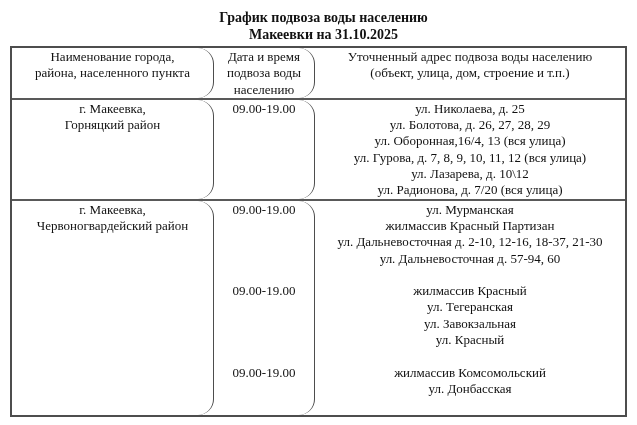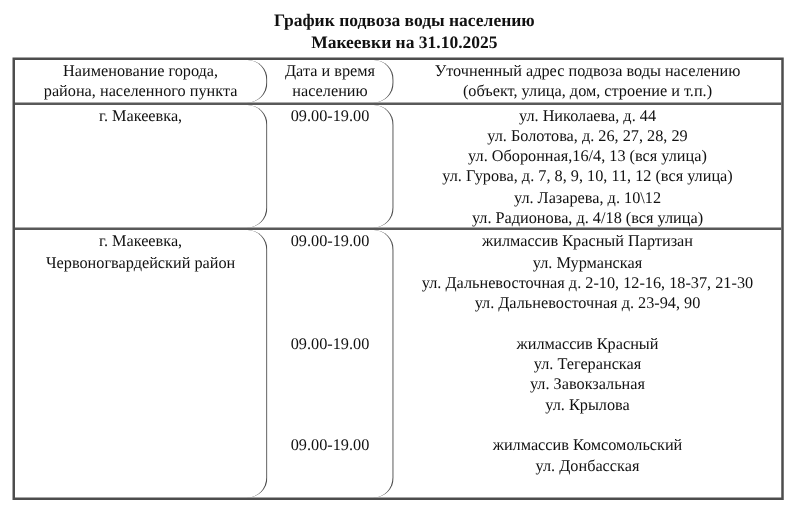--- a/index.html
+++ b/index.html
@@ -80,42 +80,44 @@
 
   <div class="tbl">
 
     <div class="tr">
       <div class="td c1">
         <div class="line">Наименование города,</div>
         <div class="line">района, населенного пункта</div>
       </div>
       <div class="td c2">
         <div class="line">Дата и время</div>
+        <div class="line">подвоза воды</div>
         <div class="line">населению</div>
       </div>
       <div class="td c3">
         <div class="line">Уточненный адрес подвоза воды населению</div>
         <div class="line">(объект, улица, дом, строение и т.п.)</div>
       </div>
     </div>
 
     <div class="tr">
       <div class="td c1">
         <div class="line">г. Макеевка,</div>
+        <div class="line">Горняцкий район</div>
       </div>
       <div class="td c2">
         <div class="line">09.00-19.00</div>
       </div>
       <div class="td c3">
-        <div class="line">ул. Николаева, д. 44</div>
+        <div class="line">ул. Николаева, д. 25</div>
         <div class="line">ул. Болотова, д. 26, 27, 28, 29</div>
         <div class="line">ул. Оборонная,16/4, 13 (вся улица)</div>
         <div class="line">ул. Гурова, д. 7, 8, 9, 10, 11, 12 (вся улица)</div>
         <div class="line">ул. Лазарева, д. 10\12</div>
-        <div class="line">ул. Радионова, д. 4/18 (вся улица)</div>
+        <div class="line">ул. Радионова, д. 7/20 (вся улица)</div>
       </div>
     </div>
 
     <div class="tr row-tall">
       <div class="td c1">
         <div class="line">г. Макеевка,</div>
         <div class="line">Червоногвардейский район</div>
       </div>
       <div class="td c2">
         <div class="line">09.00-19.00</div>
@@ -124,29 +126,29 @@
         <div class="line"></div>
         <div class="line"></div>
         <div class="line">09.00-19.00</div>
         <div class="line"></div>
         <div class="line"></div>
         <div class="line"></div>
         <div class="line"></div>
         <div class="line">09.00-19.00</div>
       </div>
       <div class="td c3">
+        <div class="line">ул. Мурманская</div>
         <div class="line">жилмассив Красный Партизан</div>
-        <div class="line">ул. Мурманская</div>
         <div class="line">ул. Дальневосточная д. 2-10, 12-16, 18-37, 21-30</div>
-        <div class="line">ул. Дальневосточная д. 23-94, 90</div>
+        <div class="line">ул. Дальневосточная д. 57-94, 60</div>
         <div class="line"></div>
         <div class="line">жилмассив Красный</div>
         <div class="line">ул. Тегеранская</div>
         <div class="line">ул. Завокзальная</div>
-        <div class="line">ул. Крылова</div>
+        <div class="line">ул. Красный</div>
         <div class="line"></div>
         <div class="line">жилмассив Комсомольский</div>
         <div class="line">ул. Донбасская</div>
       </div>
     </div>
 
   </div>
 </div>
 
 </body></html>

